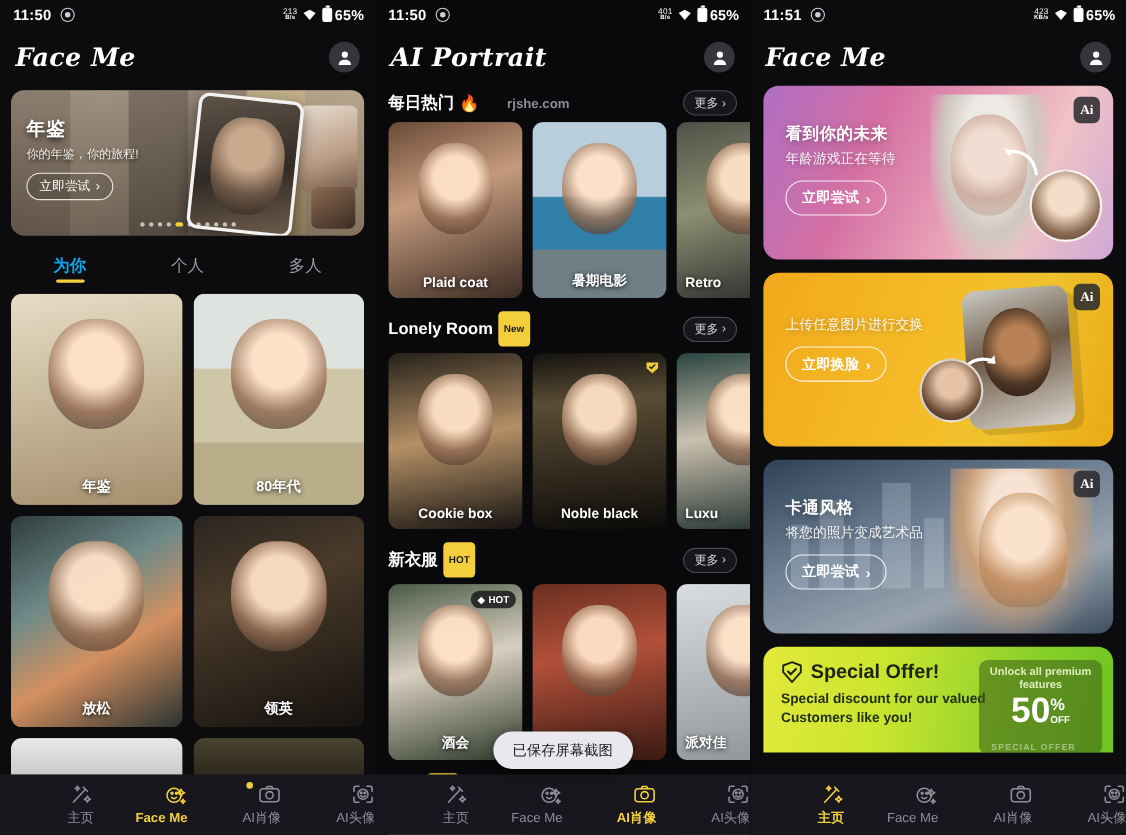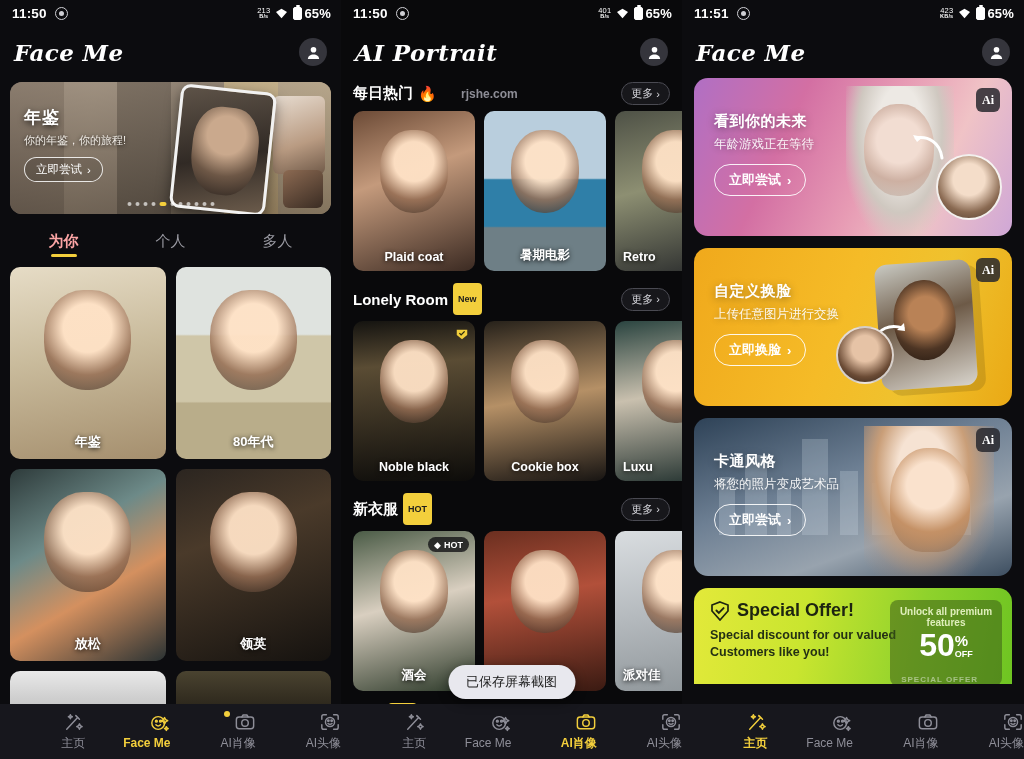--- a/index.html
+++ b/index.html
@@ -103,21 +103,21 @@
     border-radius: 14px; color:#fff; font-size: 11.5px;
     background: rgba(0,0,0,.12);
   }
   .dots { position:absolute; left:50%; transform:translateX(-50%); bottom: 8px; display:flex; gap: 4px; }
   .dots i { width:4px; height:4px; border-radius:50%; background: rgba(255,255,255,.65); display:block;}
   .dots i.on { background:#f3cf3c; width:7px; border-radius:3px; }
 
   
   .tabs { display:flex; margin-top: 10px; padding: 0 10px; }
   .tab { flex:1; text-align:center; padding: 8px 0 6px; color:#9a9aa2; font-size:15px; position:relative; }
-  .tab.active { color:#fca5a5; font-weight:700; }
+  .tab.active { color:#0ea5e9; font-weight:700; }
   .tab.active::after {
     content:""; position:absolute; left:50%; transform:translateX(-50%);
     bottom:0; width: 26px; height: 3px; border-radius:2px; background:#f3cf3c;
   }
 
   
   .grid { display:grid; grid-template-columns: 1fr 1fr; gap: 10px; padding: 10px; }
   .gcard { position:relative; border-radius: 10px; overflow:hidden; height: 192px; }
   .gcard.short { height: 46px; }
   .gcard .label {
@@ -509,30 +509,30 @@
         <span>Lonely Room</span>
         <span class="badge">New</span>
       </div>
       <div class="more-btn">
         <span>更多</span>
         <span>›</span>
       </div>
     </div>
     <div class="hrow">
       <div class="hcard">
+        <div class="ph ph-face p-cookie"></div>
+        <div class="label">Cookie box</div>
+      </div>
+      <div class="hcard">
         <div class="ph ph-face p-noble"></div>
         <svg class="corner-check" viewBox="0 0 16 16">
             <path d="M2 3 h12 v6 l-6 5 -6 -5z" fill="#f3cf3c"></path>
             <path d="M5 7 l2 2 4 -4" stroke="#2a2a10" stroke-width="1.6" fill="none"></path>
           </svg>
         <div class="label">Noble black</div>
-      </div>
-      <div class="hcard">
-        <div class="ph ph-face p-cookie"></div>
-        <div class="label">Cookie box</div>
       </div>
       <div class="hcard">
         <div class="ph ph-face p-luxu"></div>
         <div class="label left">Luxu</div>
       </div>
     </div>
 
     <div class="sec-head" style="margin-top:8px">
       <div class="sec-title">
         <span>新衣服</span>
@@ -682,21 +682,20 @@
 
     <div class="banner b-swap">
       <div class="ai-chip">Ai</div>
       <div class="swap-card"></div>
       <svg class="arrow-curve" style="right:106px;bottom:58px" viewBox="0 0 36 30">
           <path d="M4 24 C8 10 20 6 33 10" stroke="#ffffff" stroke-width="3" fill="none" stroke-linecap="round"></path>
           <path d="M34 5 L35 13 L27 12 Z" fill="#ffffff"></path>
         </svg>
       <div class="swap-bubble"></div>
       <div class="banner-txt">
-        <div class="b-title">自定义换脸</div>
         <div class="b-sub">上传任意图片进行交换</div>
         <div class="b-cta">
           <span>立即换脸</span>
           <span>›</span>
         </div>
       </div>
     </div>
 
     <div class="banner b-cartoon">
       <div class="skyline">

